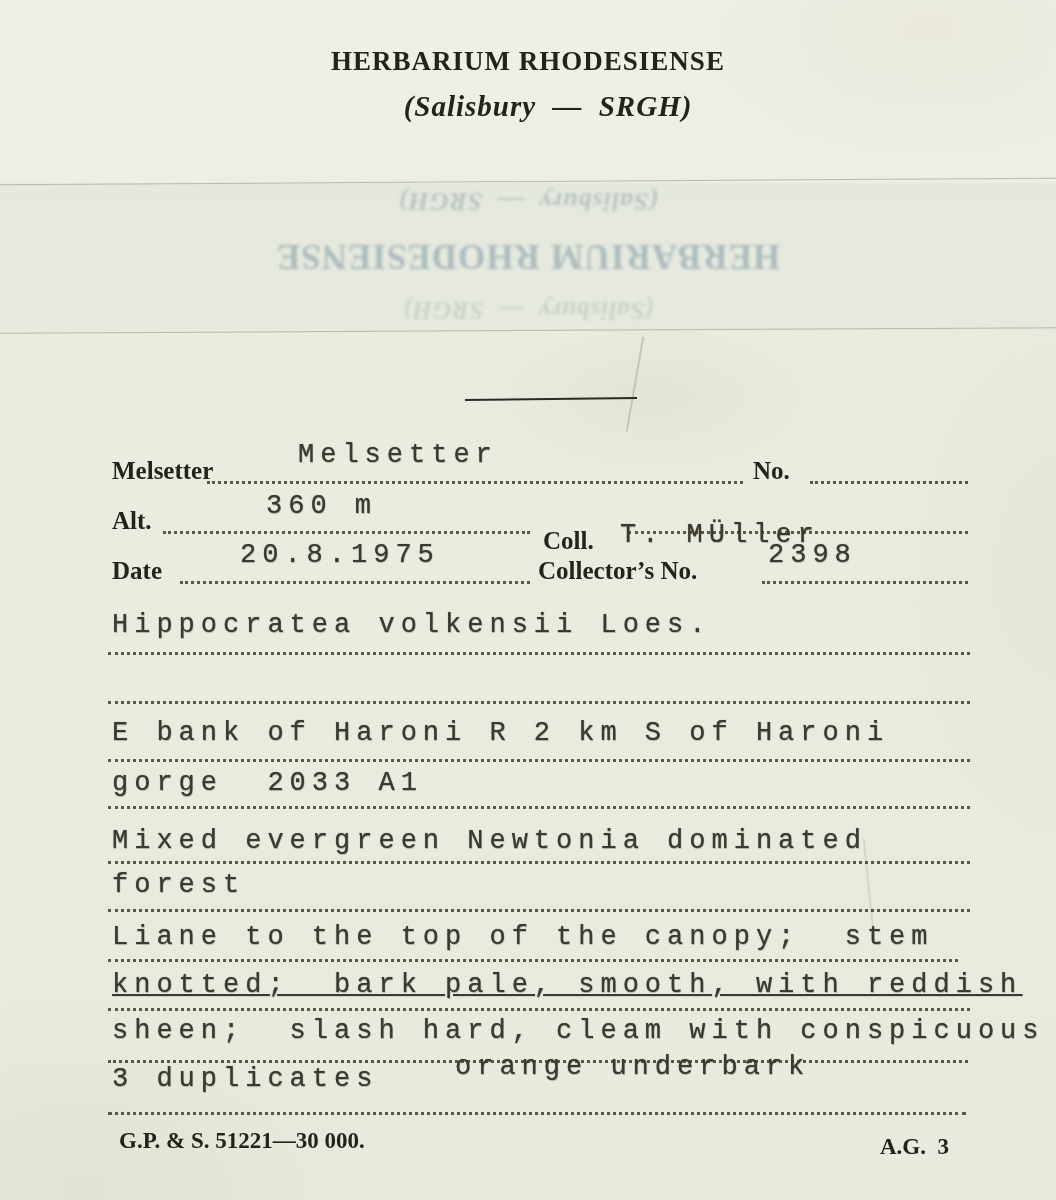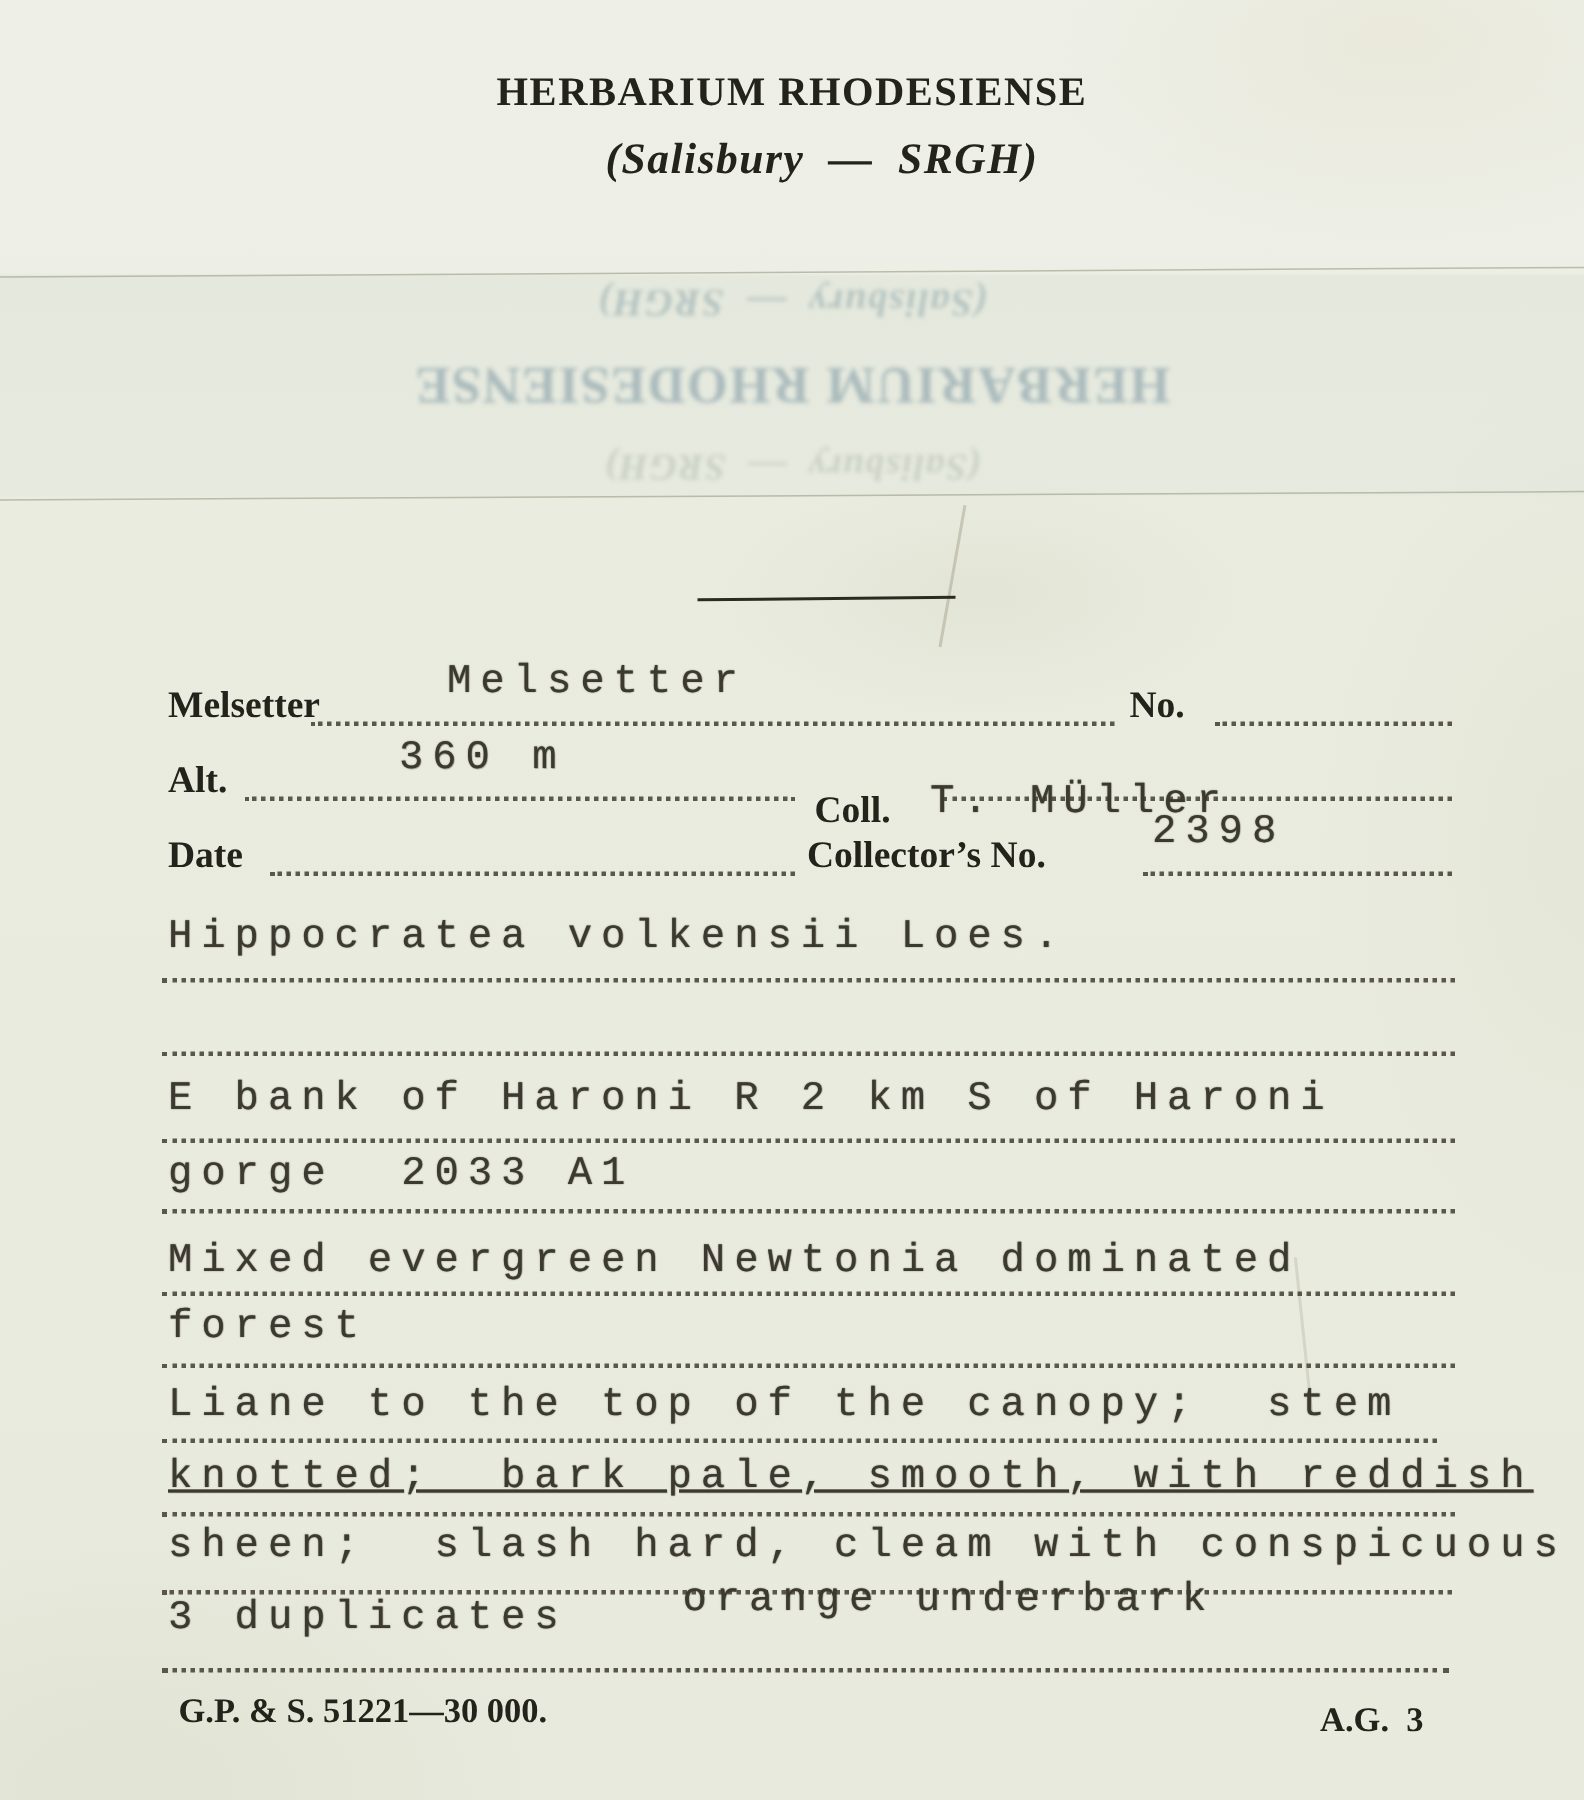--- a/index.html
+++ b/index.html
@@ -66,20 +66,21 @@
   <div class="abs dots" style="left:810px; top:481px; width:158px;"></div>
 
   <div class="abs printed flabel" style="left:112px; top:507px;">Alt.</div>
   <div class="abs typed" style="left:238px; top:491px;margin-left:28px;">360 m</div>
   <div class="abs dots" style="left:163px; top:531px; width:367px;"></div>
   <div class="abs printed flabel" style="left:543px; top:527px;">Coll.</div>
   <div class="abs typed" style="left:620px; top:491px;margin-top:29px;">T. MÜller</div>
   <div class="abs dots" style="left:628px; top:531px; width:340px;"></div>
 
   <div class="abs printed flabel" style="left:112px; top:557px;">Date</div>
+  <div class="abs typed" style="left:240px; top:540px;">20.8.1975</div>
   <div class="abs dots" style="left:180px; top:581px; width:350px;"></div>
   <div class="abs printed flabel" style="left:538px; top:557px;">Collector’s No.</div>
   <div class="abs typed" style="left:768px; top:540px;">2398</div>
   <div class="abs dots" style="left:762px; top:581px; width:206px;"></div>
 
   <div class="abs typed" style="left:112px; top:610px;">Hippocratea volkensii Loes.</div>
   <div class="abs dots" style="left:108px; top:652px; width:862px;"></div>
   <div class="abs dots" style="left:108px; top:701px; width:862px;"></div>
 
   <div class="abs typed" style="left:112px; top:718px;">E bank of Haroni R 2 km S of Haroni</div>

